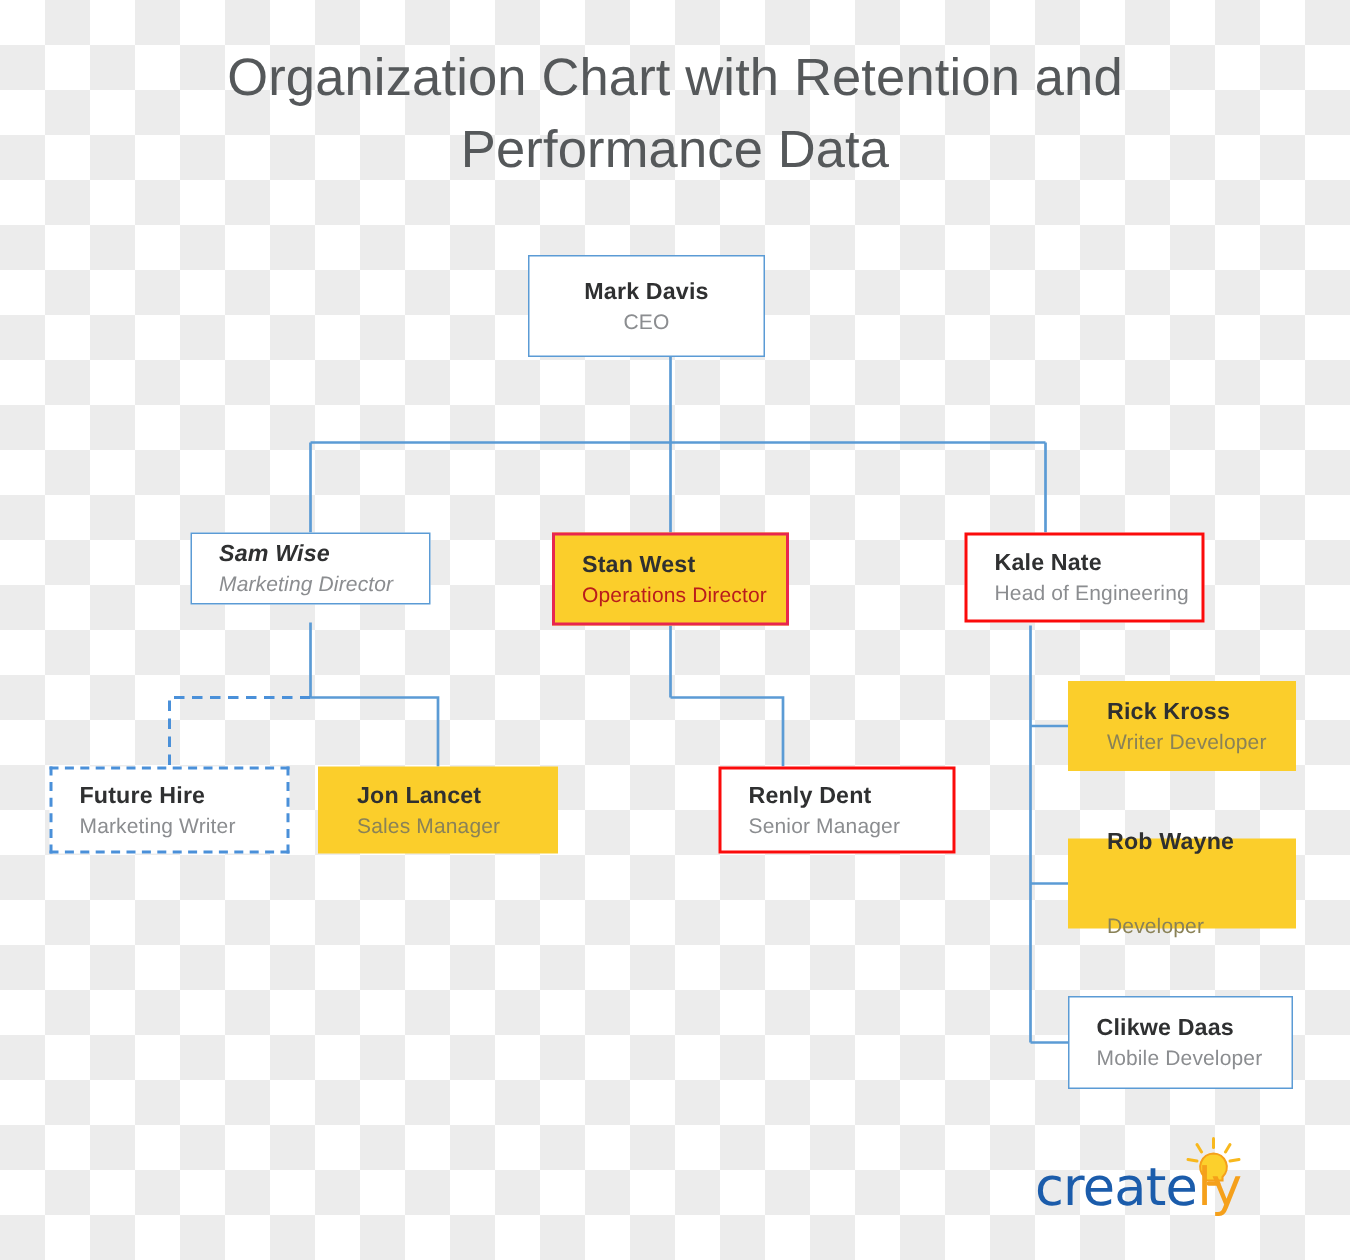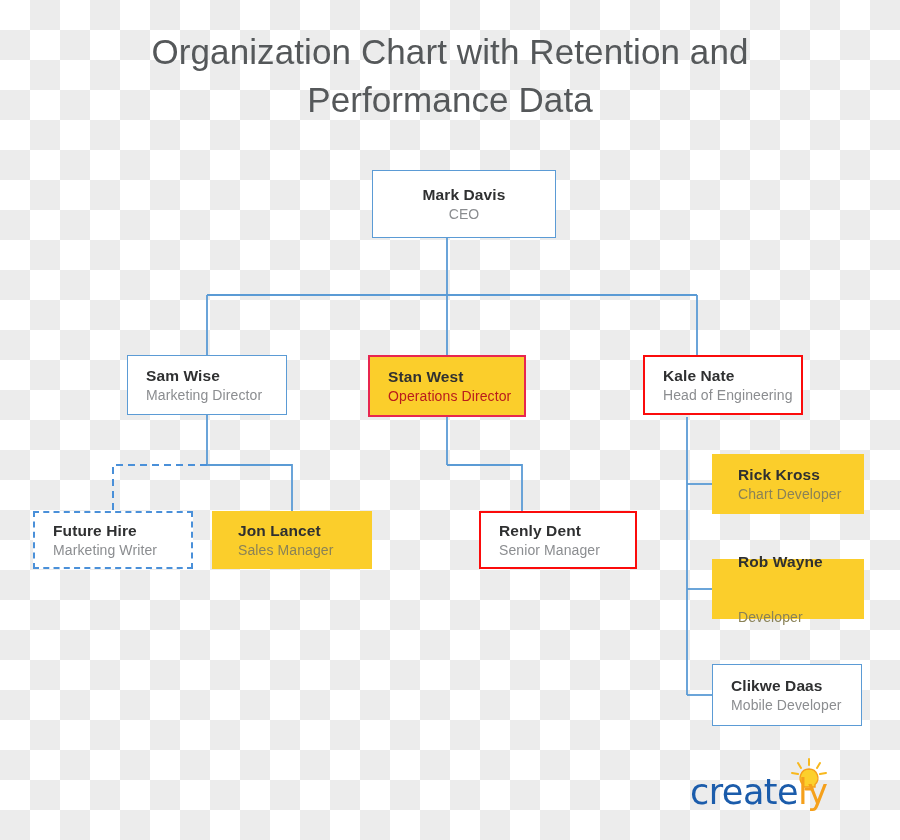--- a/index.html
+++ b/index.html
@@ -213,26 +213,26 @@
       <path d="M687,484 L712,484"></path>
       <path d="M687,589 L712,589"></path>
       <path d="M687,695 L712,695"></path>
     </g>
 
     <g stroke="#4a90d9" stroke-width="2" fill="none" stroke-dasharray="7 5">
       <path d="M207,465 L113,465 L113,512"></path>
     </g>
   </svg>
 
-  <div class="node center style-white-blue" style="left:372px; top:170px; width:184px; height:68px;">
+  <div class="node center style-white-blue" style="left:352px; top:170px; width:158px; height:68px;">
     <div class="nm">Mark Davis</div>
     <div class="rl">CEO</div>
   </div>
 
-  <div class="node style-white-blue" style="left:127px; top:355px; width:160px; height:60px;">
+  <div class="node style-white-blue" style="left:127px; top:355px; width:160px; height:48px;font-style:italic;">
     <div class="nm">Sam Wise</div>
     <div class="rl">Marketing Director</div>
   </div>
 
   <div class="node style-gold-red" style="left:368px; top:355px; width:158px; height:62px;">
     <div class="nm">Stan West</div>
     <div class="rl">Operations Director</div>
   </div>
 
   <div class="node style-white-red" style="left:607px; top:355px; width:160px; height:60px;">
@@ -250,21 +250,21 @@
     <div class="rl">Sales Manager</div>
   </div>
 
   <div class="node style-white-red" style="left:443px; top:511px; width:158px; height:58px;">
     <div class="nm">Renly Dent</div>
     <div class="rl">Senior Manager</div>
   </div>
 
   <div class="node style-gold" style="left:712px; top:454px; width:152px; height:60px;">
     <div class="nm">Rick Kross</div>
-    <div class="rl">Chart Developer</div>
+    <div class="rl">Writer Developer</div>
   </div>
 
   <div class="node style-gold" style="left:712px; top:559px; width:152px; height:60px;gap:36px;">
     <div class="nm">Rob Wayne</div>
     <div class="rl">Developer</div>
   </div>
 
   <div class="node style-white-blue" style="left:712px; top:664px; width:150px; height:62px;">
     <div class="nm">Clikwe Daas</div>
     <div class="rl">Mobile Developer</div>

